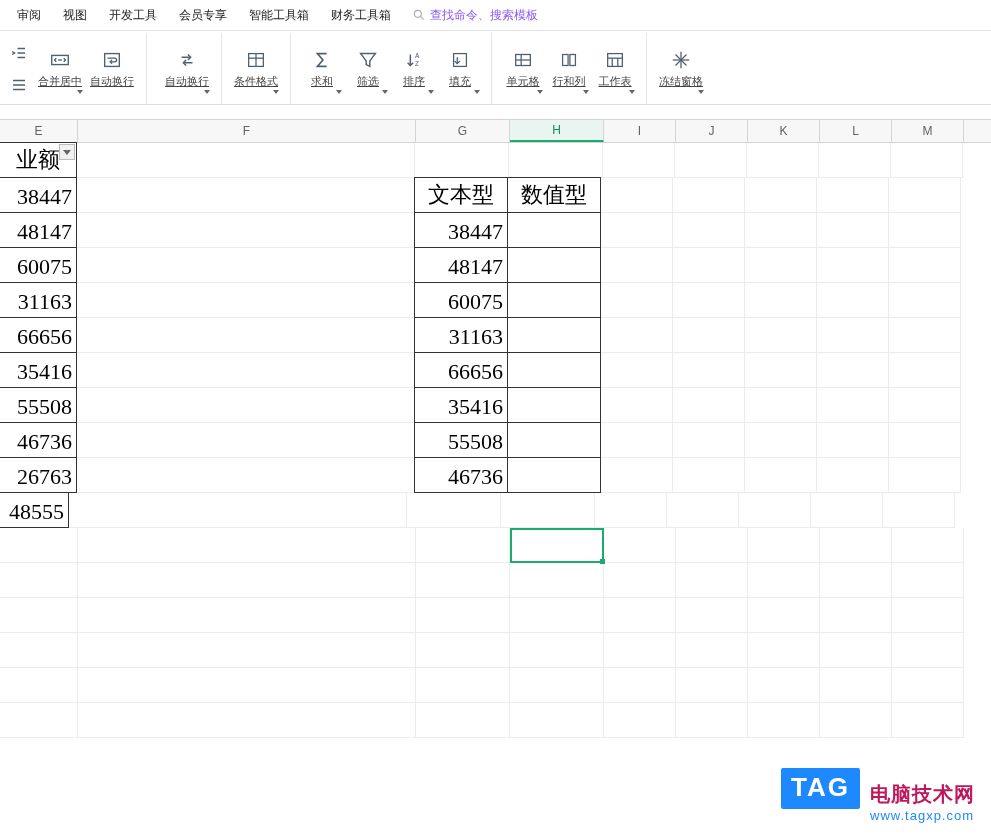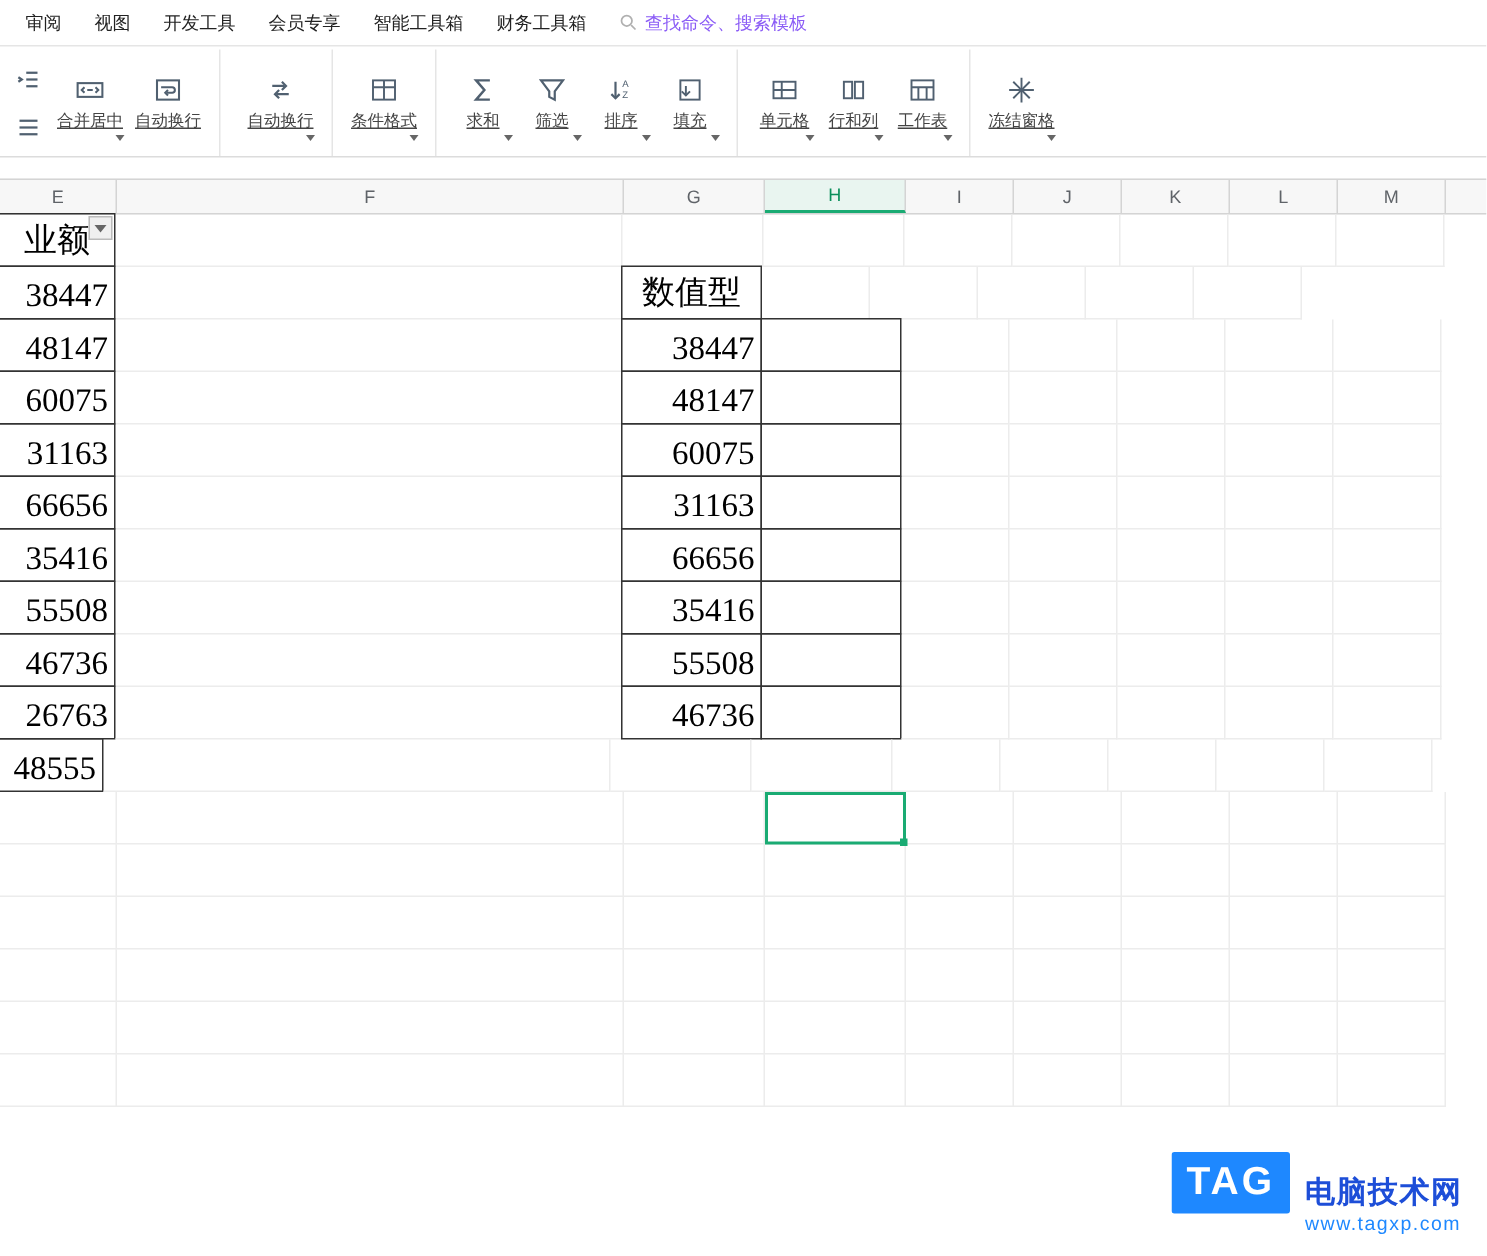--- a/index.html
+++ b/index.html
@@ -214,21 +214,21 @@
     color: #fff;
     font-weight: 800;
     font-size: 26px;
     padding: 4px 10px 6px 10px;
     border-radius: 2px;
     letter-spacing: 2px;
     font-family: Arial, sans-serif;
   }
   .tag-text-col { display:flex; flex-direction:column; }
   .tag-text1 {
-    color: #1d4ed8; font-size: 20px; font-weight: 700;
+    color: #be185d; font-size: 20px; font-weight: 700;
     font-family: Liberation Serif, serif;
     letter-spacing: 1px;
     margin-top: 28px;
   }
   .tag-text2 {
     color: #1e88ff; font-size: 13px;
     font-family: Arial, sans-serif;
     letter-spacing: 1px;
   }
 </style>
@@ -429,20 +429,21 @@
         <div class="cell" style="width: 94px;"></div>
         <div class="cell" style="width: 72px;"></div>
         <div class="cell" style="width: 72px;"></div>
         <div class="cell" style="width: 72px;"></div>
         <div class="cell" style="width: 72px;"></div>
         <div class="cell" style="width: 72px;"></div>
       </div>
       <div class="row">
         <div class="cell right border-strong" style="width: 78px;">38447</div>
         <div class="cell" style="width: 338px;"></div>
+        <div class="cell center border-strong" style="width: 94px;">文本型</div>
         <div class="cell center border-strong" style="width: 94px;">数值型</div>
         <div class="cell" style="width: 72px;"></div>
         <div class="cell" style="width: 72px;"></div>
         <div class="cell" style="width: 72px;"></div>
         <div class="cell" style="width: 72px;"></div>
         <div class="cell" style="width: 72px;"></div>
       </div>
       <div class="row">
         <div class="cell right border-strong" style="width: 78px;">48147</div>
         <div class="cell" style="width: 338px;"></div>

